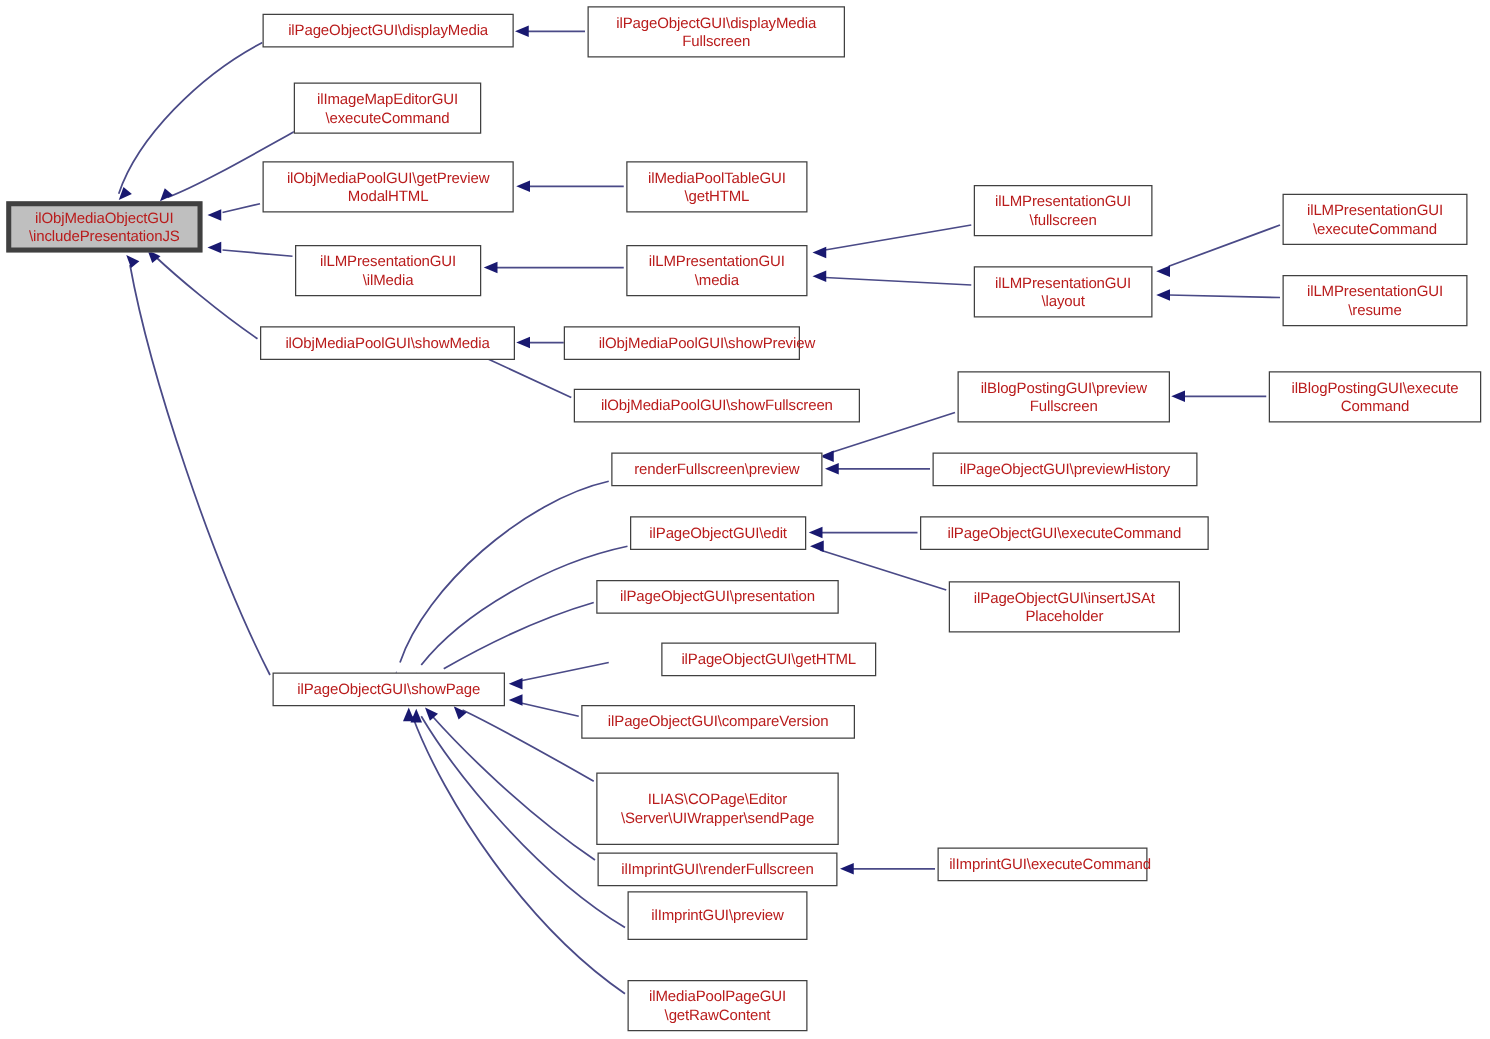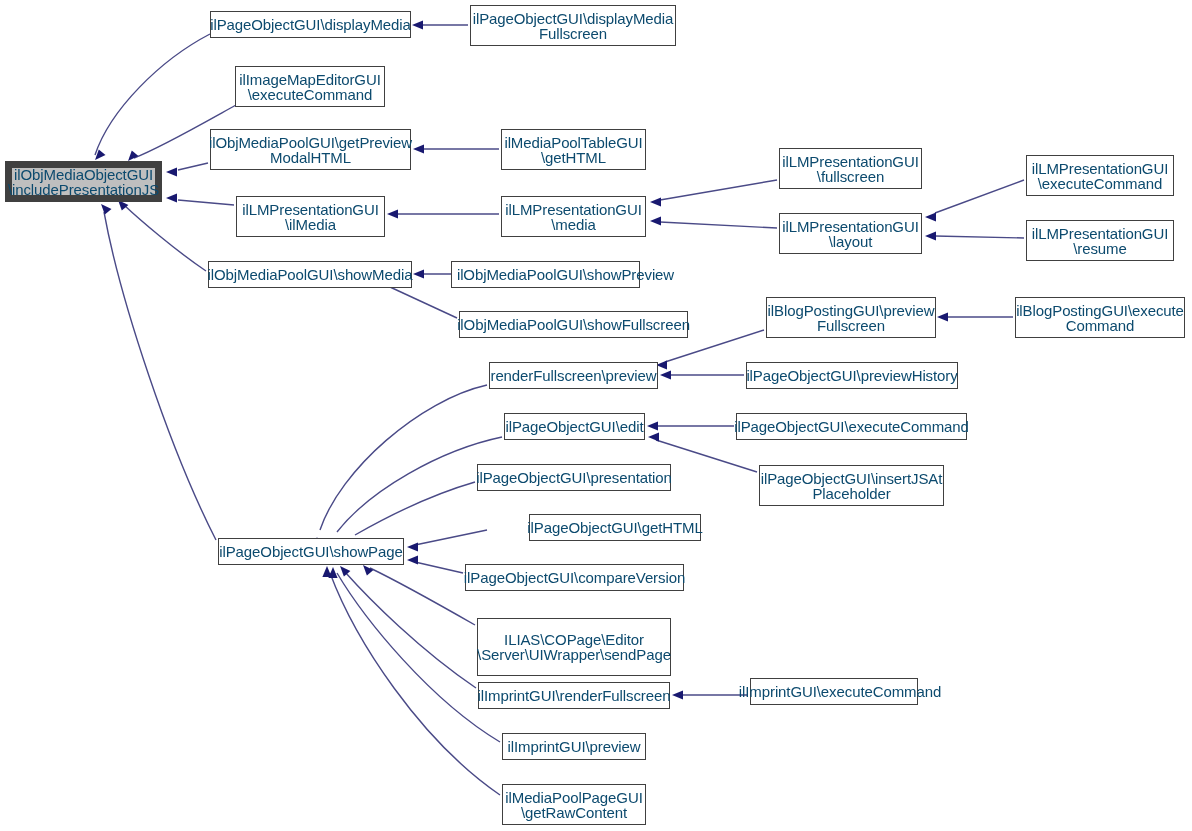--- a/index.html
+++ b/index.html
@@ -5,32 +5,32 @@
 <style>
   html,body{margin:0;padding:0;background:#ffffff;}
   body{font-family:"Liberation Sans","DejaVu Sans",sans-serif;}
   #canvas{position:relative;width:1192px;height:831px;background:#ffffff;overflow:hidden;}
   #edges{position:absolute;left:0;top:0;width:1192px;height:831px;}
   .node{
     position:absolute;
     box-sizing:border-box;
     border:1px solid #404040;
     background:#ffffff;
-    color:#0c4a6e;
-    font-size:15px;
+    color:#b91c1c;
+    font-size:12px;
     line-height:15px;
     display:flex;
     align-items:center;
     justify-content:center;
     text-align:center;
     white-space:pre-line;
     letter-spacing:-0.1px;
     z-index:5;
   }
-  .node.highlight{background:#bfbfbf;border:7px solid #404040;}
+  .node.highlight{background:#bfbfbf;border:4px solid #404040;}
 </style>
 </head>
 <body>
 
 <div id="canvas">
 
   <svg id="edges" viewBox="0 0 1192 831" xmlns="http://www.w3.org/2000/svg">
     <g id="edge-group" fill="none" stroke="#4a4a87" stroke-width="1.4">
         <path d="M 210,34 C 160,60 110,110 95,155"></path>
         <path d="M 468,25 L 418,25"></path>
@@ -135,18 +135,18 @@
       <div class="node" style="left: 759px; top: 465px; width: 185px; height: 41px;">ilPageObjectGUI\insertJSAt
 Placeholder</div>
       <div class="node" style="left: 477px; top: 464px; width: 194px; height: 27px;">ilPageObjectGUI\presentation</div>
       <div class="node" style="left: 489px; top: 514px; width: 172px; height: 27px; margin-left: 40px;">ilPageObjectGUI\getHTML</div>
       <div class="node" style="left: 218px; top: 538px; width: 186px; height: 27px;">ilPageObjectGUI\showPage</div>
       <div class="node" style="left: 465px; top: 564px; width: 219px; height: 27px;">ilPageObjectGUI\compareVersion</div>
       <div class="node" style="left: 477px; top: 618px; width: 194px; height: 58px;">ILIAS\COPage\Editor
 \Server\UIWrapper\sendPage</div>
       <div class="node" style="left: 478px; top: 682px; width: 192px; height: 27px;">ilImprintGUI\renderFullscreen</div>
       <div class="node" style="left: 750px; top: 678px; width: 168px; height: 27px; padding-left: 12px;">ilImprintGUI\executeCommand</div>
-      <div class="node" style="left: 502px; top: 733px; width: 144px; height: 27px;">ilImprintGUI\preview</div>
+      <div class="node" style="left: 502px; top: 713px; width: 144px; height: 39px;">ilImprintGUI\preview</div>
       <div class="node" style="left: 502px; top: 784px; width: 144px; height: 41px;">ilMediaPoolPageGUI
 \getRawContent</div>
     </div>
 
 </div>
 
 </body></html>

